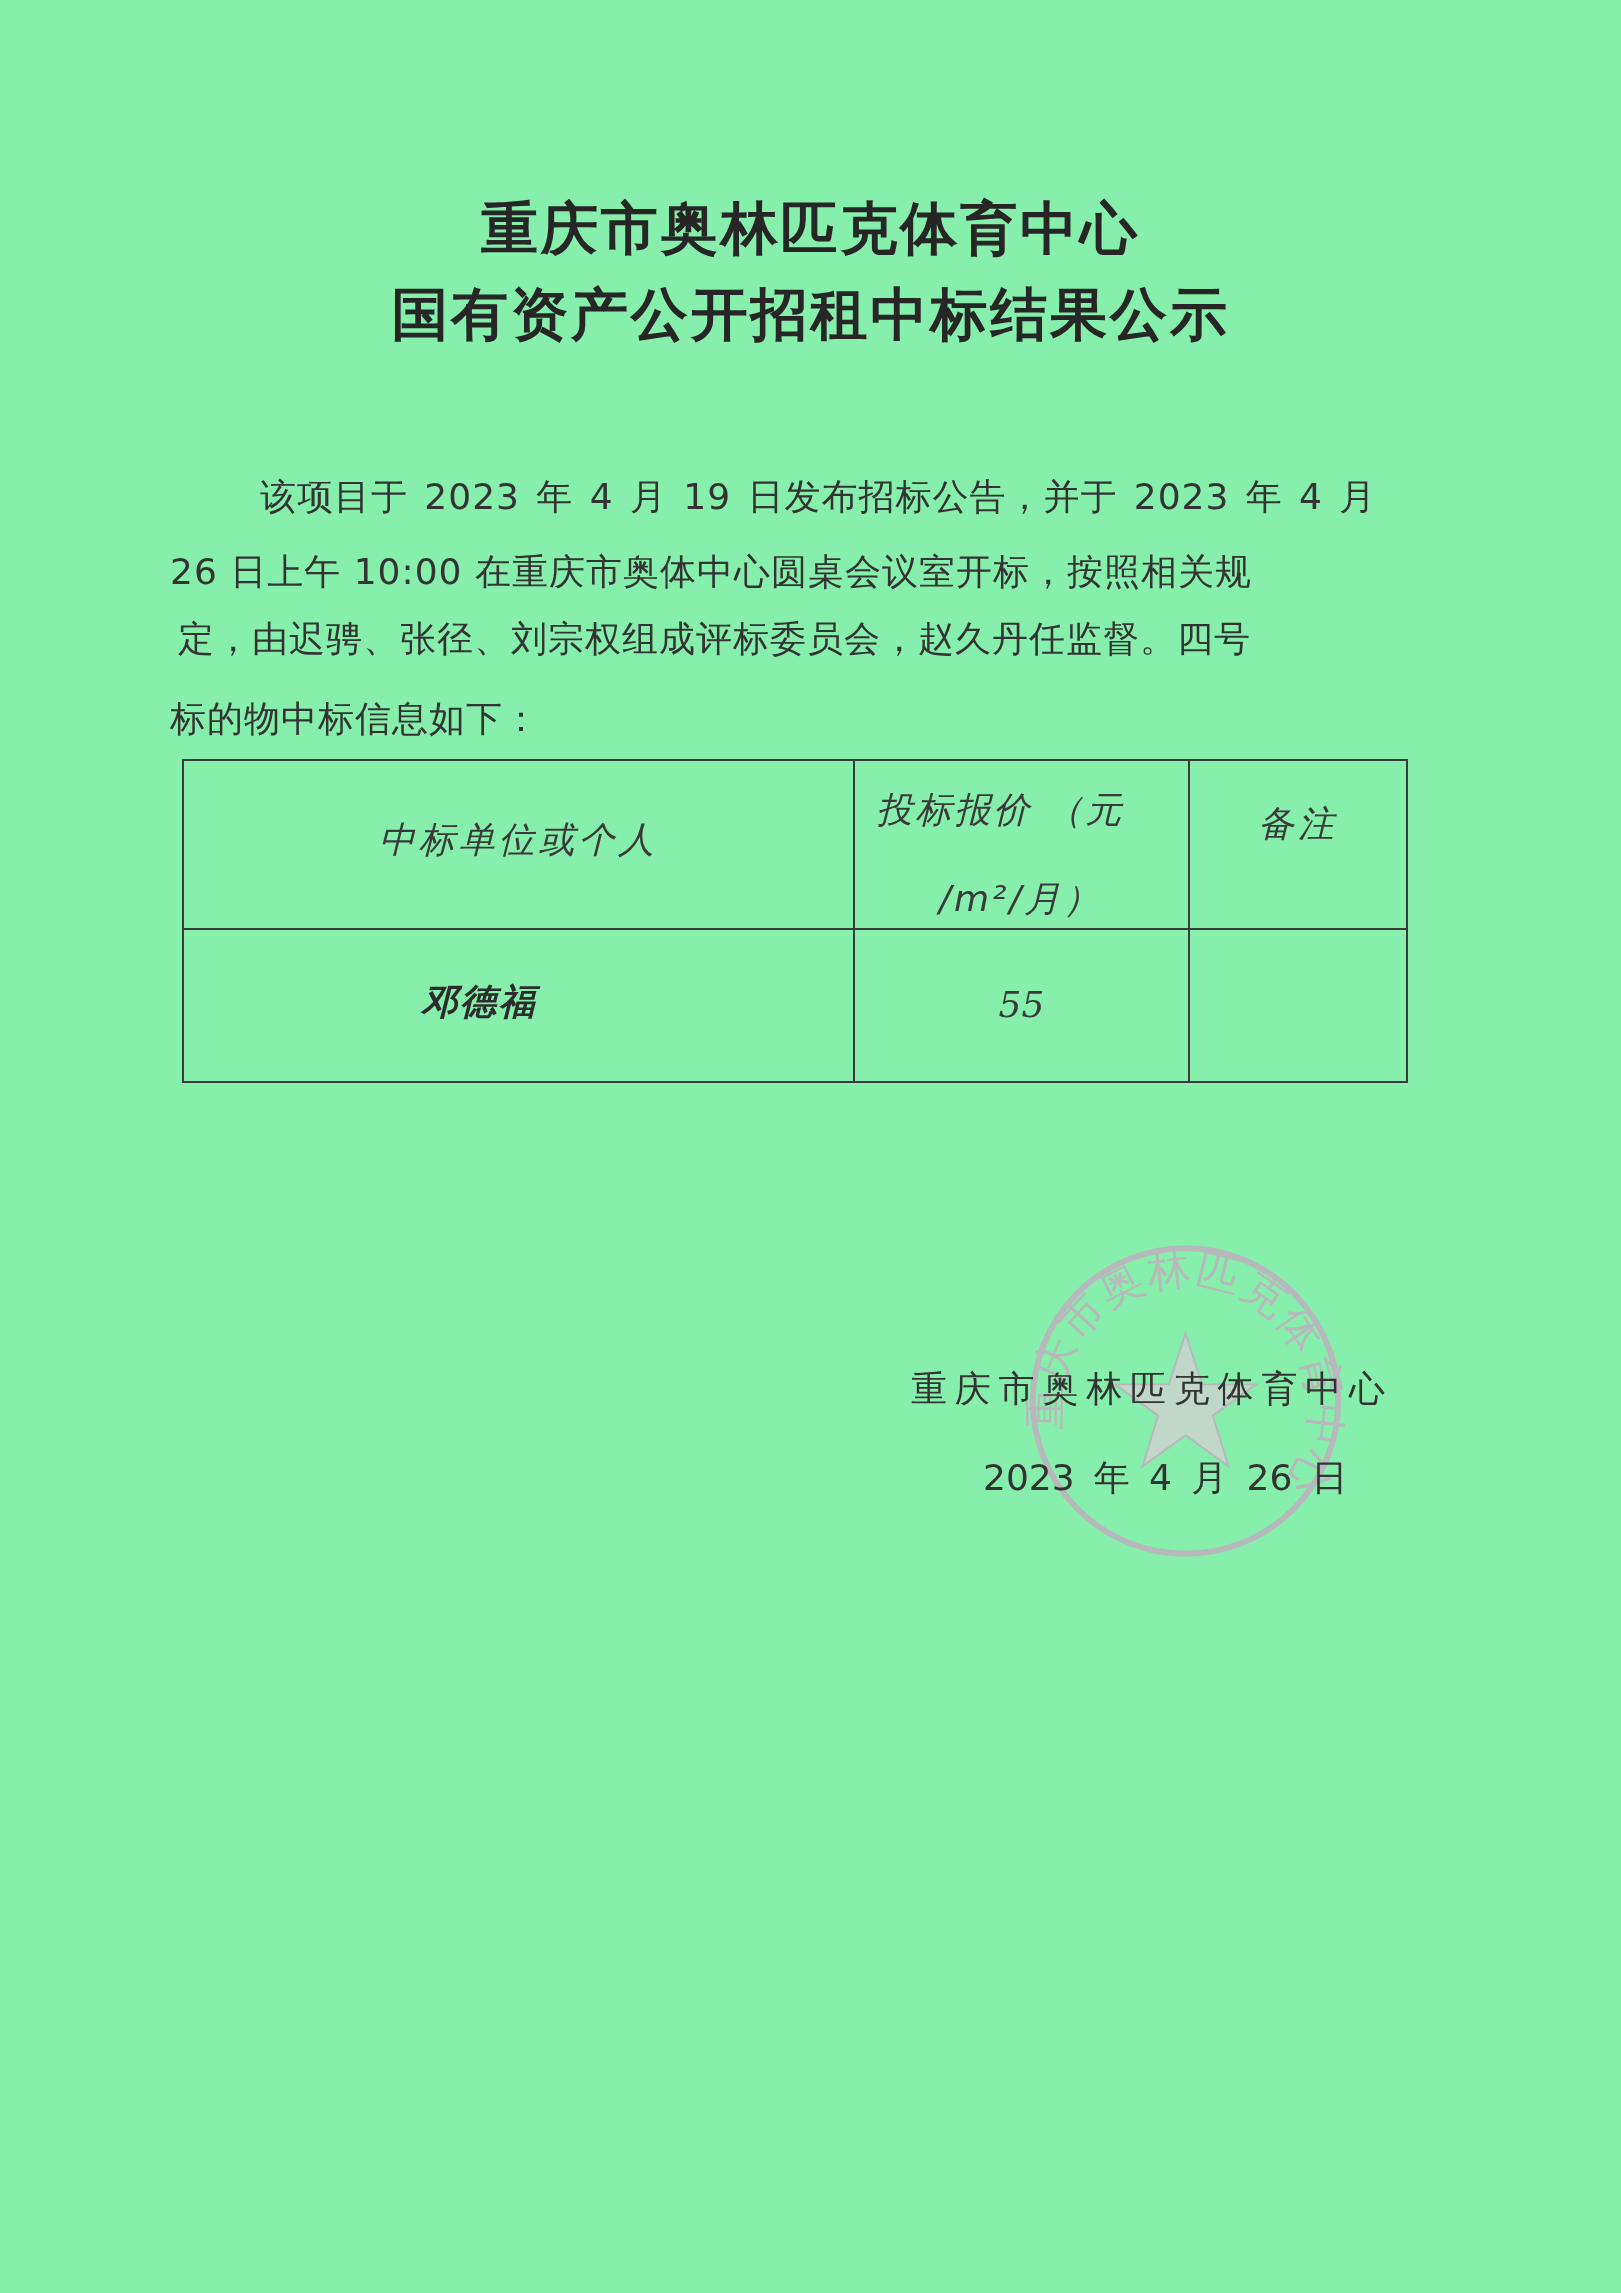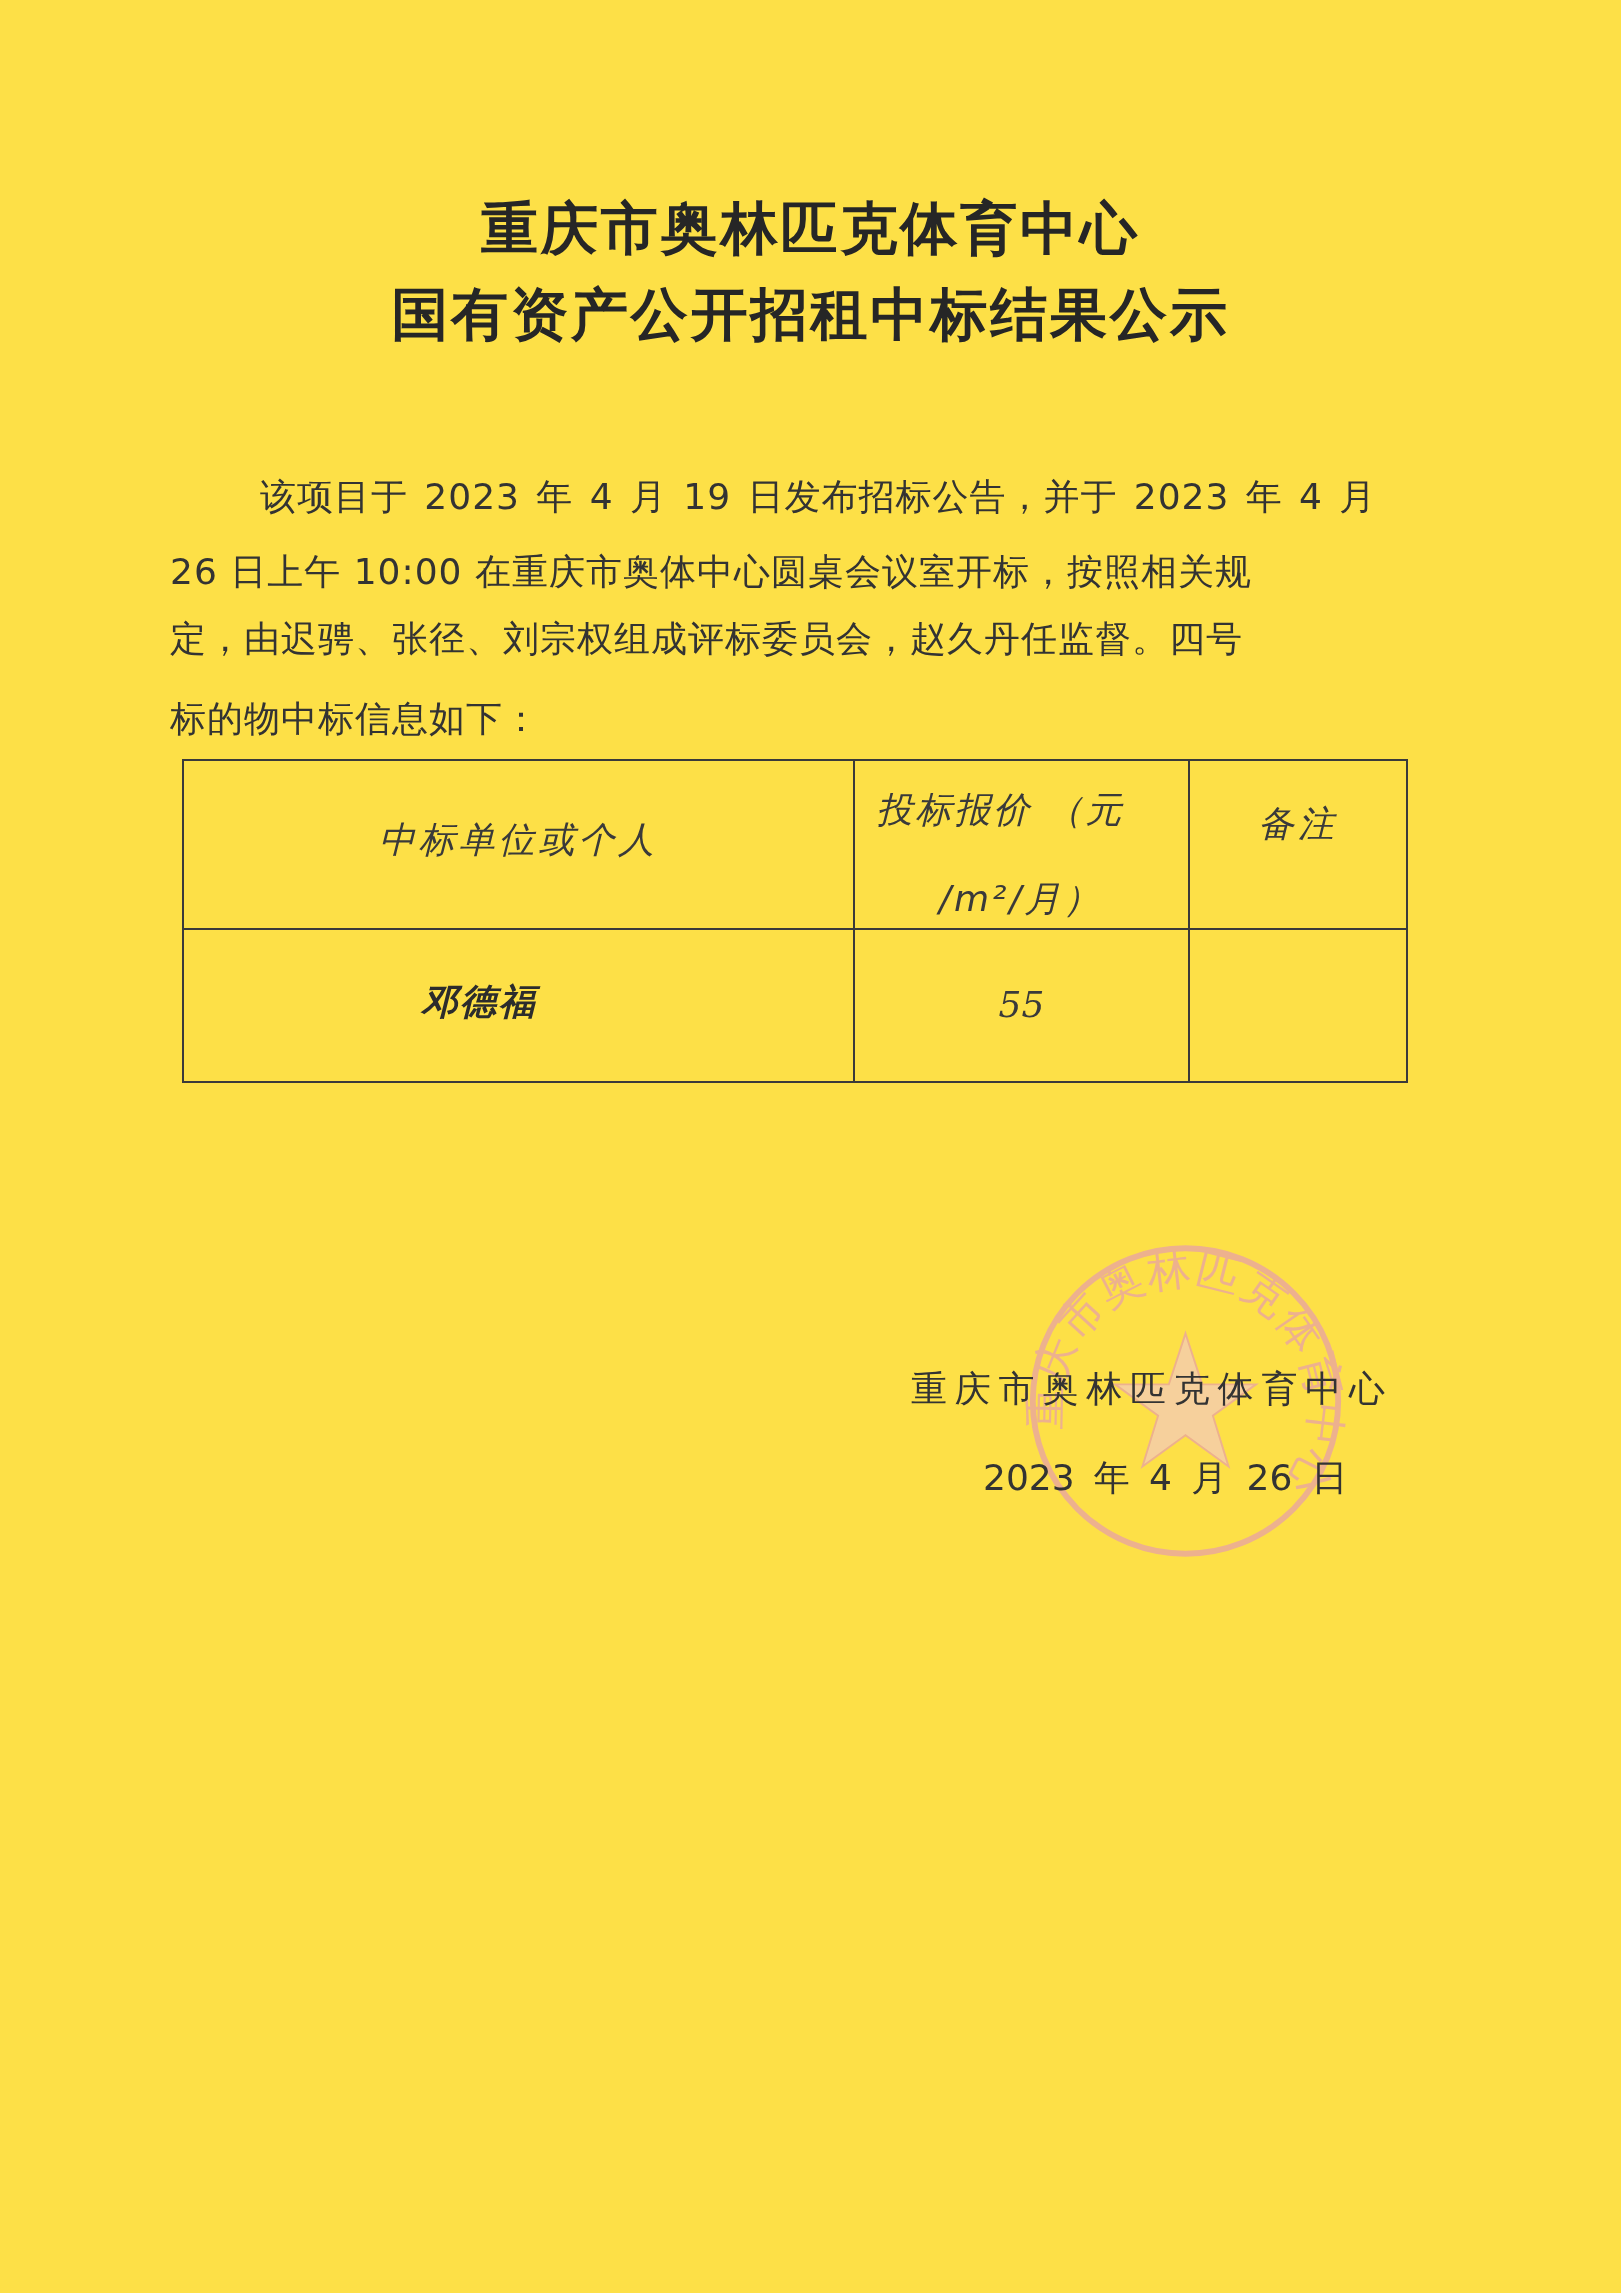--- a/index.html
+++ b/index.html
@@ -12,21 +12,21 @@
       height: 2294px;
       position: relative;
       overflow: hidden;
       font-family: "DejaVu Sans", "Liberation Sans", sans-serif;
       color: #2a2a2a;
     }
     .page {
       position: absolute;
       left: 0; top: 0;
       width: 1621px; height: 2294px;
-      background: #fde047;
+      background: #86efac;
     }
     .title {
       position: absolute;
       left: 0;
       width: 1621px;
       text-align: center;
       font-family: "DejaVu Serif", "Liberation Serif", serif;
       font-weight: bold;
       font-size: 57px;
       letter-spacing: 2.9px;
@@ -41,21 +41,21 @@
       position: absolute;
       left: 170px;
       font-size: 36px;
       line-height: 1;
       color: #333;
       white-space: nowrap;
       letter-spacing: 1px;
     }
     .para-line.l1 { left: 260px; top: 479px; word-spacing: 3.9px; }
     .para-line.l2 { top: 554px; }
-    .para-line.l3 { top: 621px; }
+    .para-line.l3 { top: 621px; margin-left: 8px; }
     .para-line.l4 { top: 701px; }
 
     .bid-table {
       position: absolute;
       left: 182px;
       top: 759px;
       width: 1224px;
       height: 321px;
       border-collapse: collapse;
       table-layout: fixed;

